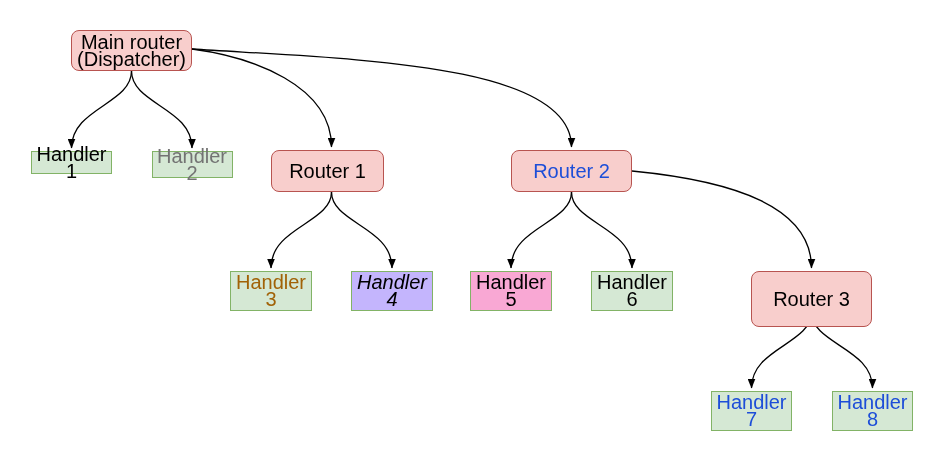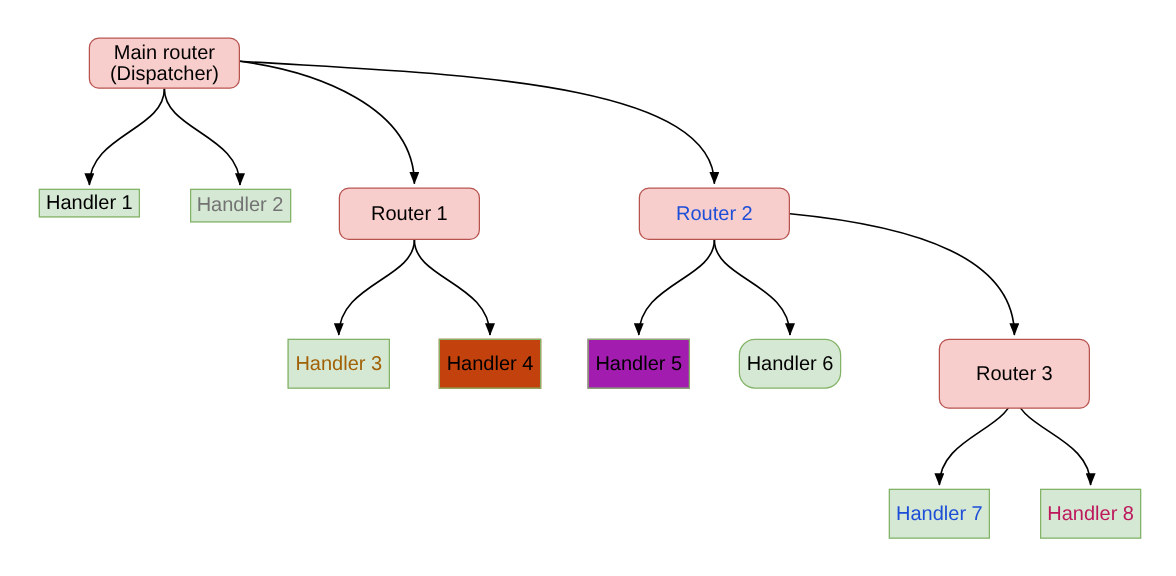--- a/index.html
+++ b/index.html
@@ -16,21 +16,21 @@
     left: 0; top: 0;
     width: 941px; height: 461px;
   }
   .node {
     position: absolute;
     box-sizing: border-box;
     display: flex;
     align-items: center;
     justify-content: center;
     text-align: center;
-    font-size: 16px;
+    font-size: 20px;
     line-height: 17px;
     color: #000000;
     white-space: pre-line;
     border: 1px solid #000;
   }
   .node.router { border-radius: 8px; }
   .node.handler { border-radius: 0; }
   .edge { fill: none; stroke-width: 1.3px; }
 </style>
 </head>
@@ -58,20 +58,20 @@
       </g>
   </svg>
   <div id="node-layer">
       <div class="node router" style="left: 71px; top: 30px; width: 121px; height: 41px; background: rgb(248, 206, 204); border-color: rgb(184, 84, 80); color: rgb(0, 0, 0);"><span>Main router
 (Dispatcher)</span></div>
       <div class="node handler" style="left: 31px; top: 151px; width: 81px; height: 23px; background: rgb(213, 232, 212); border-color: rgb(130, 179, 102); color: rgb(0, 0, 0);"><span>Handler 1</span></div>
       <div class="node handler" style="left: 151.5px; top: 151px; width: 81px; height: 27px; background: rgb(213, 232, 212); border-color: rgb(130, 179, 102); color: #737373;"><span>Handler 2</span></div>
       <div class="node router" style="left: 271px; top: 150px; width: 113px; height: 42px; background: rgb(248, 206, 204); border-color: rgb(184, 84, 80); color: rgb(0, 0, 0);"><span>Router 1</span></div>
       <div class="node router" style="left: 511px; top: 150px; width: 121px; height: 42px; background: rgb(248, 206, 204); border-color: rgb(184, 84, 80); color: #1d4ed8;"><span>Router 2</span></div>
       <div class="node handler" style="left: 230px; top: 271px; width: 82px; height: 40px; background: rgb(213, 232, 212); border-color: rgb(130, 179, 102); color: #a16207;"><span>Handler 3</span></div>
-      <div class="node handler" style="left: 351px; top: 271px; width: 82px; height: 40px; background: #c2410c; border-color: rgb(130, 179, 102); color: rgb(0, 0, 0);"><span>Handler 4</span></div>
-      <div class="node handler" style="left: 470px; top: 271px; width: 82px; height: 40px; background: #a21caf; border-color: rgb(130, 179, 102); color: rgb(0, 0, 0);"><span>Handler 5</span></div>
-      <div class="node handler" style="left: 591px; top: 271px; width: 82px; height: 40px; background: rgb(213, 232, 212); border-color: rgb(130, 179, 102); color: rgb(0, 0, 0); border-radius: 13px;"><span>Handler 6</span></div>
+      <div class="node handler" style="left: 351px; top: 271px; width: 82px; height: 40px; background: #c4b5fd; border-color: rgb(130, 179, 102); color: rgb(0, 0, 0); font-style: italic;"><span>Handler 4</span></div>
+      <div class="node handler" style="left: 470px; top: 271px; width: 82px; height: 40px; background: #f9a8d4; border-color: rgb(130, 179, 102); color: rgb(0, 0, 0);"><span>Handler 5</span></div>
+      <div class="node handler" style="left: 591px; top: 271px; width: 82px; height: 40px; background: rgb(213, 232, 212); border-color: rgb(130, 179, 102); color: rgb(0, 0, 0);"><span>Handler 6</span></div>
       <div class="node router" style="left: 751px; top: 271px; width: 121px; height: 56px; background: rgb(248, 206, 204); border-color: rgb(184, 84, 80); color: rgb(0, 0, 0);"><span>Router 3</span></div>
       <div class="node handler" style="left: 711px; top: 391px; width: 81px; height: 40px; background: rgb(213, 232, 212); border-color: rgb(130, 179, 102); color: #1d4ed8;"><span>Handler 7</span></div>
-      <div class="node handler" style="left: 832px; top: 391px; width: 81px; height: 40px; background: rgb(213, 232, 212); border-color: rgb(130, 179, 102); color: #be185d;"><span>Handler 8</span></div>
+      <div class="node handler" style="left: 832px; top: 391px; width: 81px; height: 40px; background: rgb(213, 232, 212); border-color: rgb(130, 179, 102); color: #1d4ed8;"><span>Handler 8</span></div>
     </div>
 </div>
 
 </body></html>

